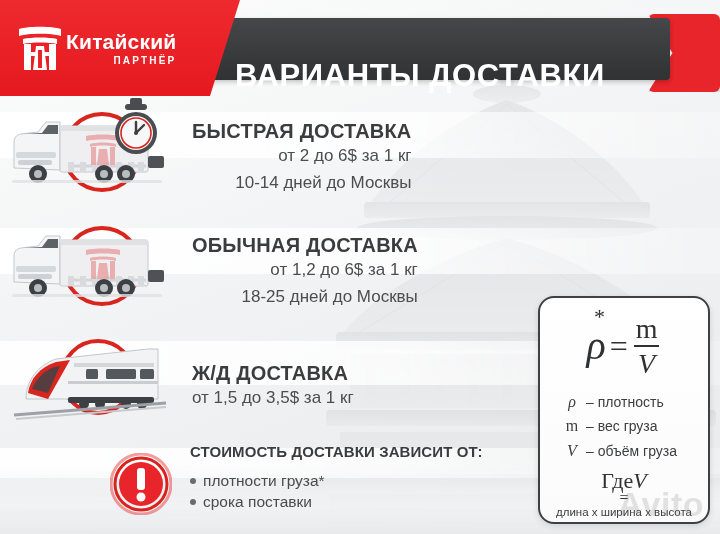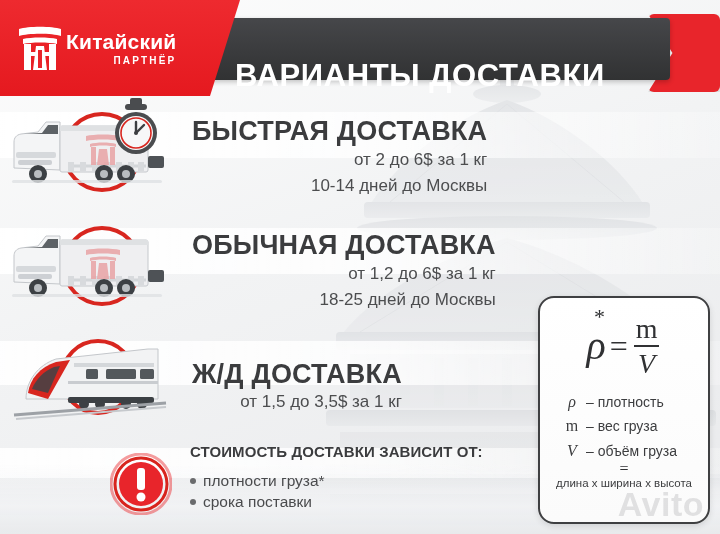--- a/index.html
+++ b/index.html
@@ -190,21 +190,21 @@
     top: -6px;
     width: 56px;
     height: 58px;
   }
 
   .option-text {
     padding-left: 12px;
   }
   .option-title {
     color: #3b3c3e;
-    font-size: 27px;
+    font-size: 20px;
     font-weight: bold;
     letter-spacing: .2px;
     line-height: 1.05;
     white-space: nowrap;
     margin-top: 12px;
   }
   .option-line {
     color: #4c4d4f;
     font-size: 17px;
     line-height: 1.45;
@@ -642,18 +642,21 @@
       </div>
       <div class="f-legend-row">
         <span class="f-sym upright">m</span>
         <span>– вес груза</span>
       </div>
       <div class="f-legend-row">
         <span class="f-sym">V</span>
         <span>– объём груза</span>
       </div>
     </div>
+    <div class="f-where">
+      <span>Где</span><span class="vv">V</span>
+    </div>
     <div class="f-eq2">=</div>
     <div class="f-dims">длина х ширина х высота</div>
   </div>
 
   <div class="watermark">Avito</div>
 </div>
 
 </body></html>

